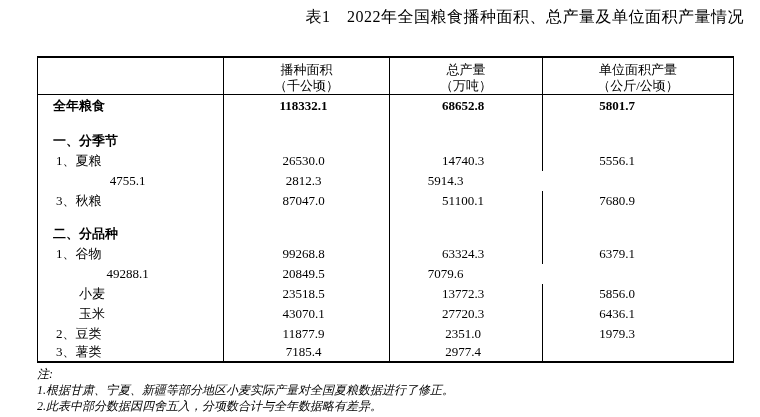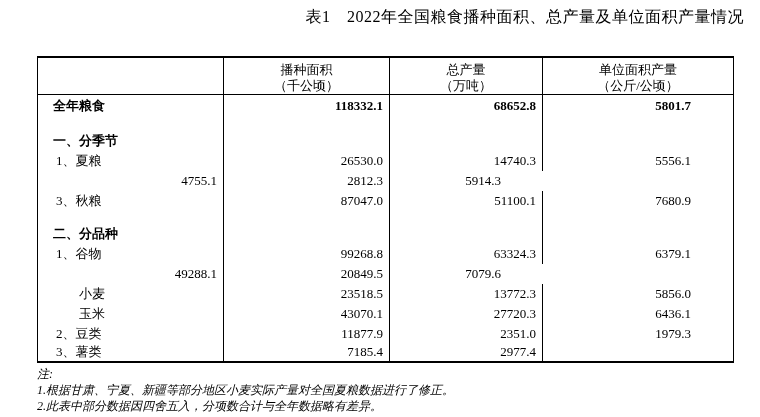--- a/index.html
+++ b/index.html
@@ -40,21 +40,21 @@
   .tr { height:20px; line-height:19px; }
   .tr.first  { height:23px; line-height:22px; }
   .tr.spacer { height:13px; }
   .tr.last   { height:17px; line-height:15px; }
 
   .td { overflow:hidden; white-space:nowrap; }
   .lab  { padding-left:15px; }
   .ind1 { padding-left:18px; }
   .ind2 { padding-left:25px; }
   .ind3 { padding-left:41px; }
-  .num  { text-align:right; padding-right:6px; }
+  .num  { text-align:center; padding-right:6px; }
   .num.y { padding-right:42px; }
   .bold { font-weight:bold; }
 
   .notes {
     position:absolute; left:37px; top:366px; width:697px;
     font-style:italic; font-size:12px; line-height:16px;
   }
 </style>
 </head>
 <body>

